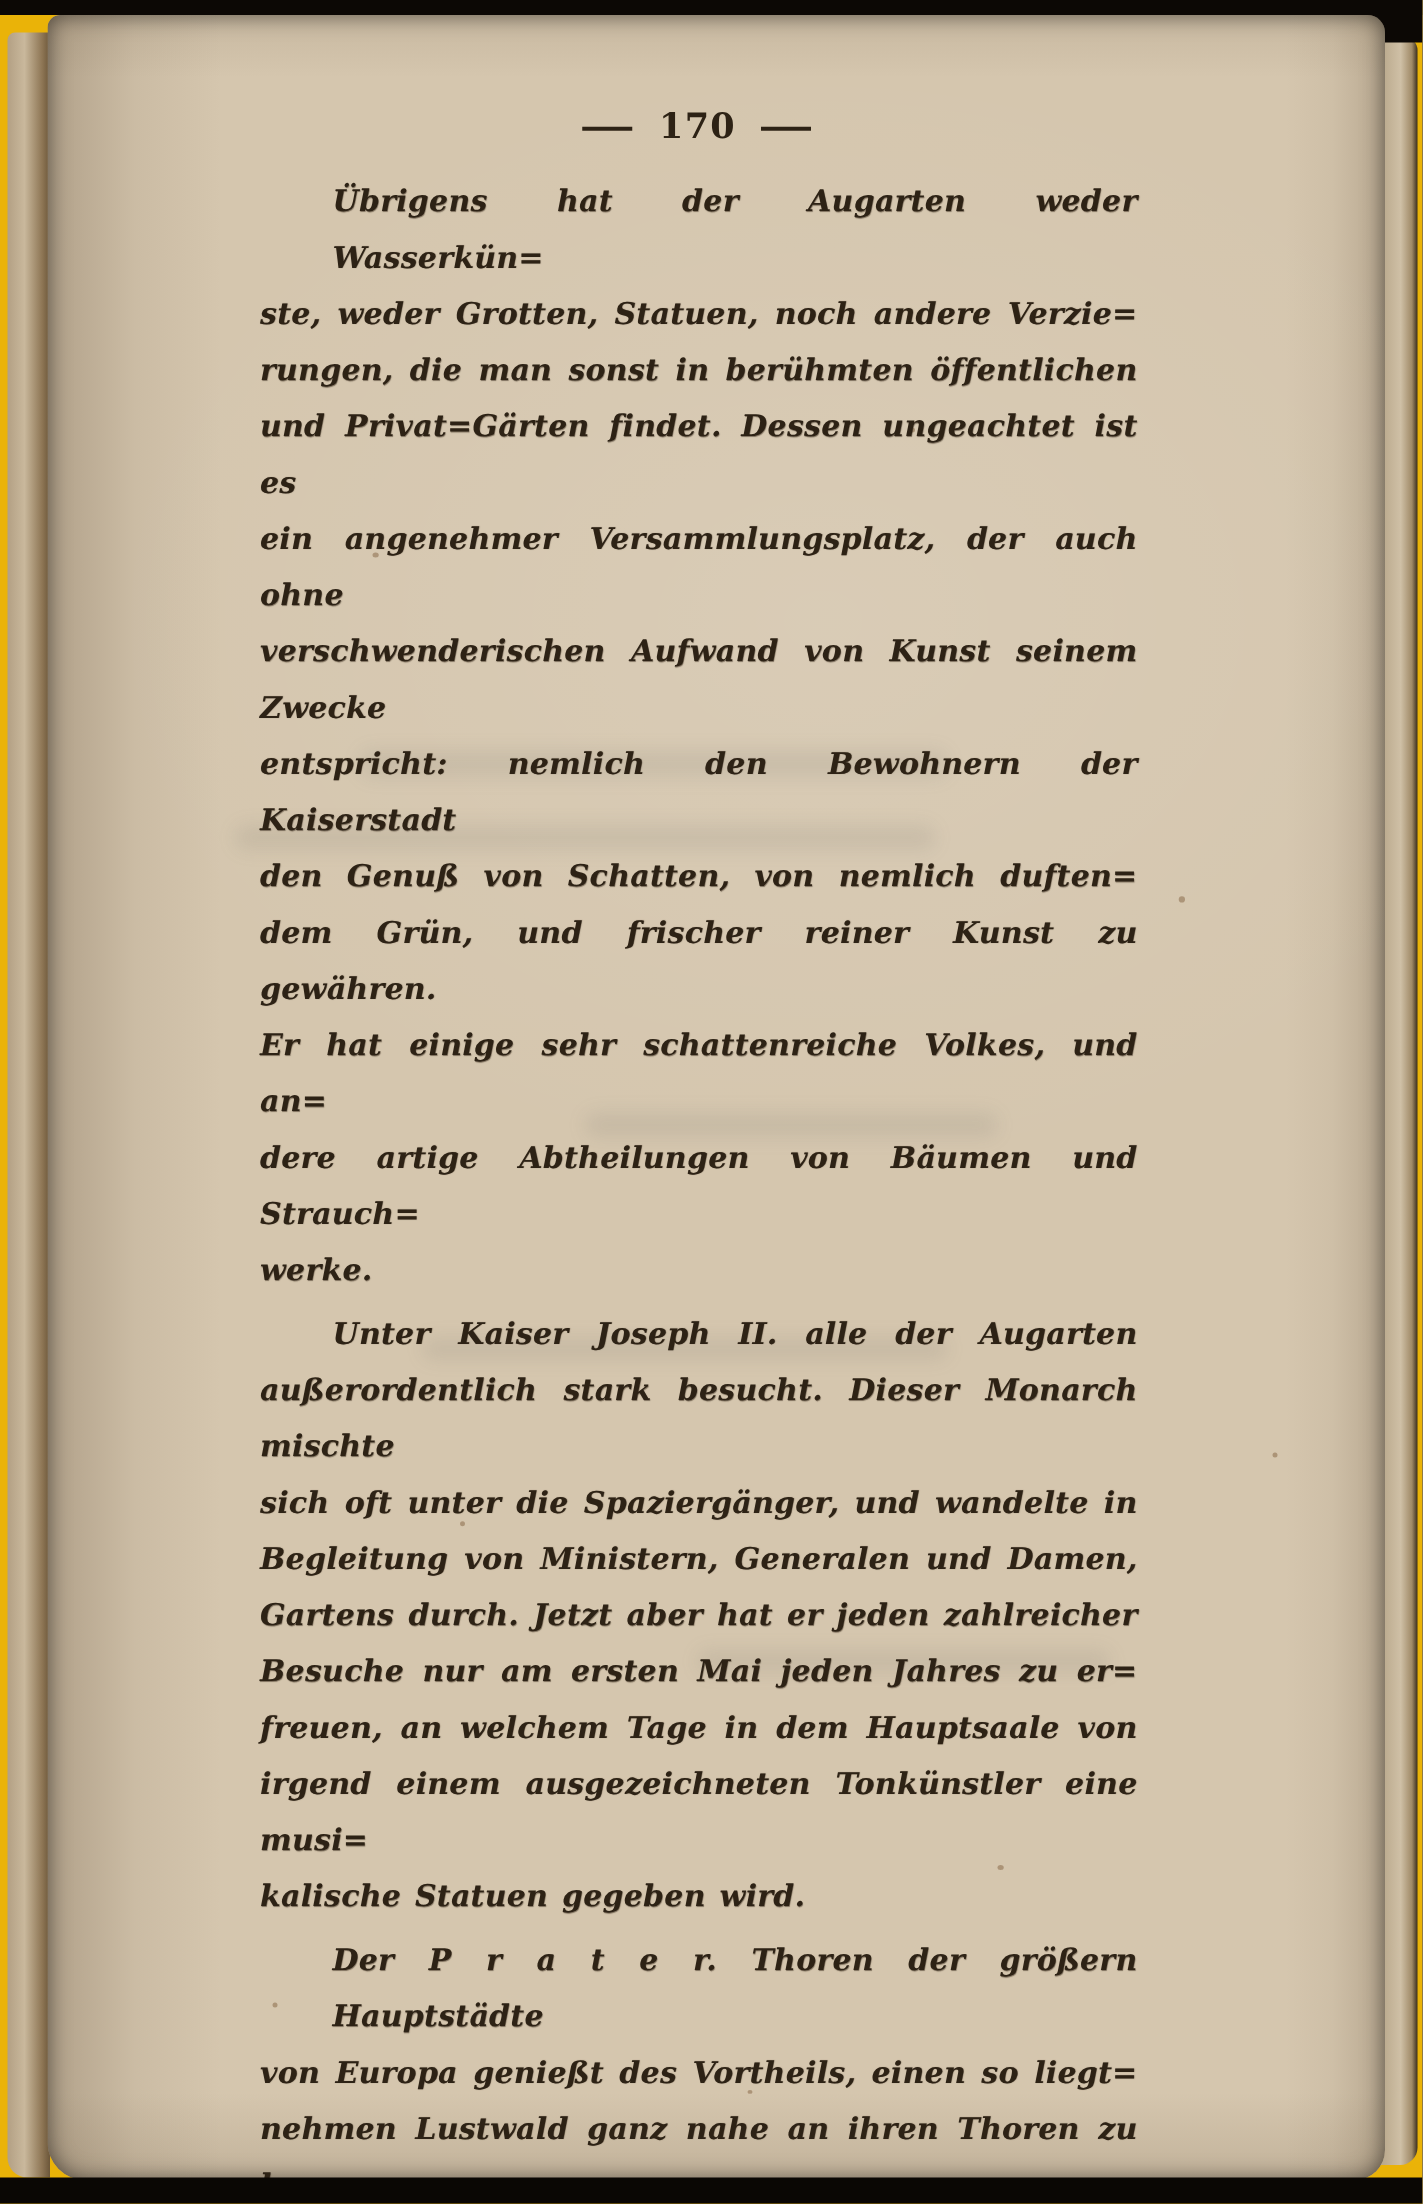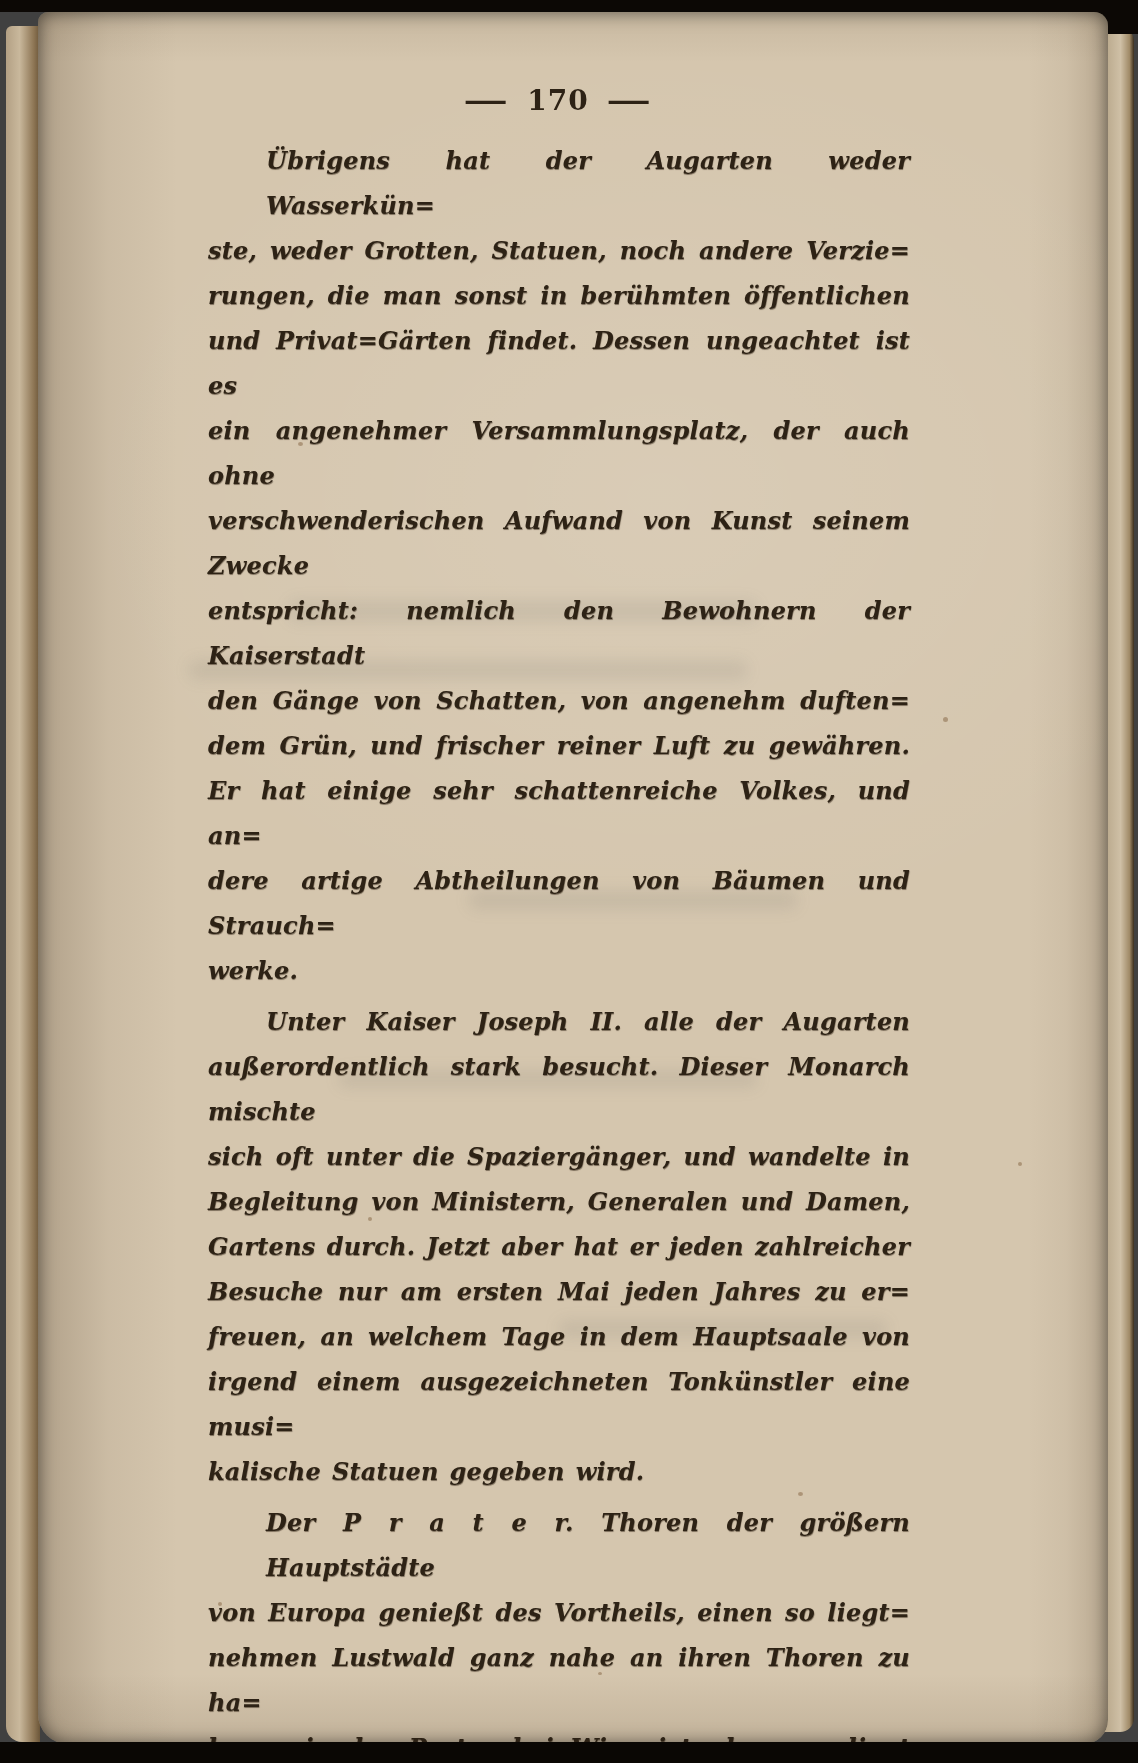--- a/index.html
+++ b/index.html
@@ -1,17 +1,17 @@
 <!DOCTYPE html>
 <html><head>
 <meta charset="utf-8">
 <style>
   html,body{margin:0;padding:0;}
   body{background:#0d0906;font-family:"DejaVu Serif", serif;}
-  .scan{position:relative;width:1138px;height:1763px;overflow:hidden;background:#404040;}
+  .scan{position:relative;width:1138px;height:1763px;overflow:hidden;background:#eab308;}
 
   
   .edges-left{position:absolute;left:6px;top:26px;width:34px;height:1716px;
     background:linear-gradient(90deg,#b3a084 0%,#c9b89c 40%,#8d7554 82%,#6b5639 100%);
     border-radius:6px 0 0 16px;}
   
   .edges-right{position:absolute;left:1104px;top:30px;width:30px;height:1702px;
     background:linear-gradient(90deg,#b7a689 0%,#cfc0a6 55%,#a08a67 85%,#3a2d1c 100%);
     border-radius:0 10px 14px 0;}
   
@@ -84,22 +84,22 @@
 
     <div class="text-block" style="color: rgb(45, 34, 21);">
         <div class="para indent-normal">
           <div class="line first">Übrigens hat der Augarten weder Wasserkün=</div>
           <div class="line">ste, weder Grotten, Statuen, noch andere Verzie=</div>
           <div class="line">rungen, die man sonst in berühmten öffentlichen</div>
           <div class="line">und Privat=Gärten findet. Dessen ungeachtet ist es</div>
           <div class="line">ein angenehmer Versammlungsplatz, der auch ohne</div>
           <div class="line">verschwenderischen Aufwand von Kunst seinem Zwecke</div>
           <div class="line">entspricht: nemlich den Bewohnern der Kaiserstadt</div>
-          <div class="line">den Gänge von Schatten, von angenehm duften=</div>
-          <div class="line">dem Grün, und frischer reiner Luft zu gewähren.</div>
+          <div class="line">den Genuß von Schatten, von nemlich duften=</div>
+          <div class="line">dem Grün, und frischer reiner Kunst zu gewähren.</div>
           <div class="line">Er hat einige sehr schattenreiche Volkes, und an=</div>
           <div class="line">dere artige Abtheilungen von Bäumen und Strauch=</div>
           <div class="line last">werke.</div>
         </div>
         <div class="para indent-normal">
           <div class="line first">Unter Kaiser Joseph II. alle der Augarten</div>
           <div class="line">außerordentlich stark besucht. Dieser Monarch mischte</div>
           <div class="line">sich oft unter die Spaziergänger, und wandelte in</div>
           <div class="line">Begleitung von Ministern, Generalen und Damen,</div>
           <div class="line">Gartens durch. Jetzt aber hat er jeden zahlreicher</div>

